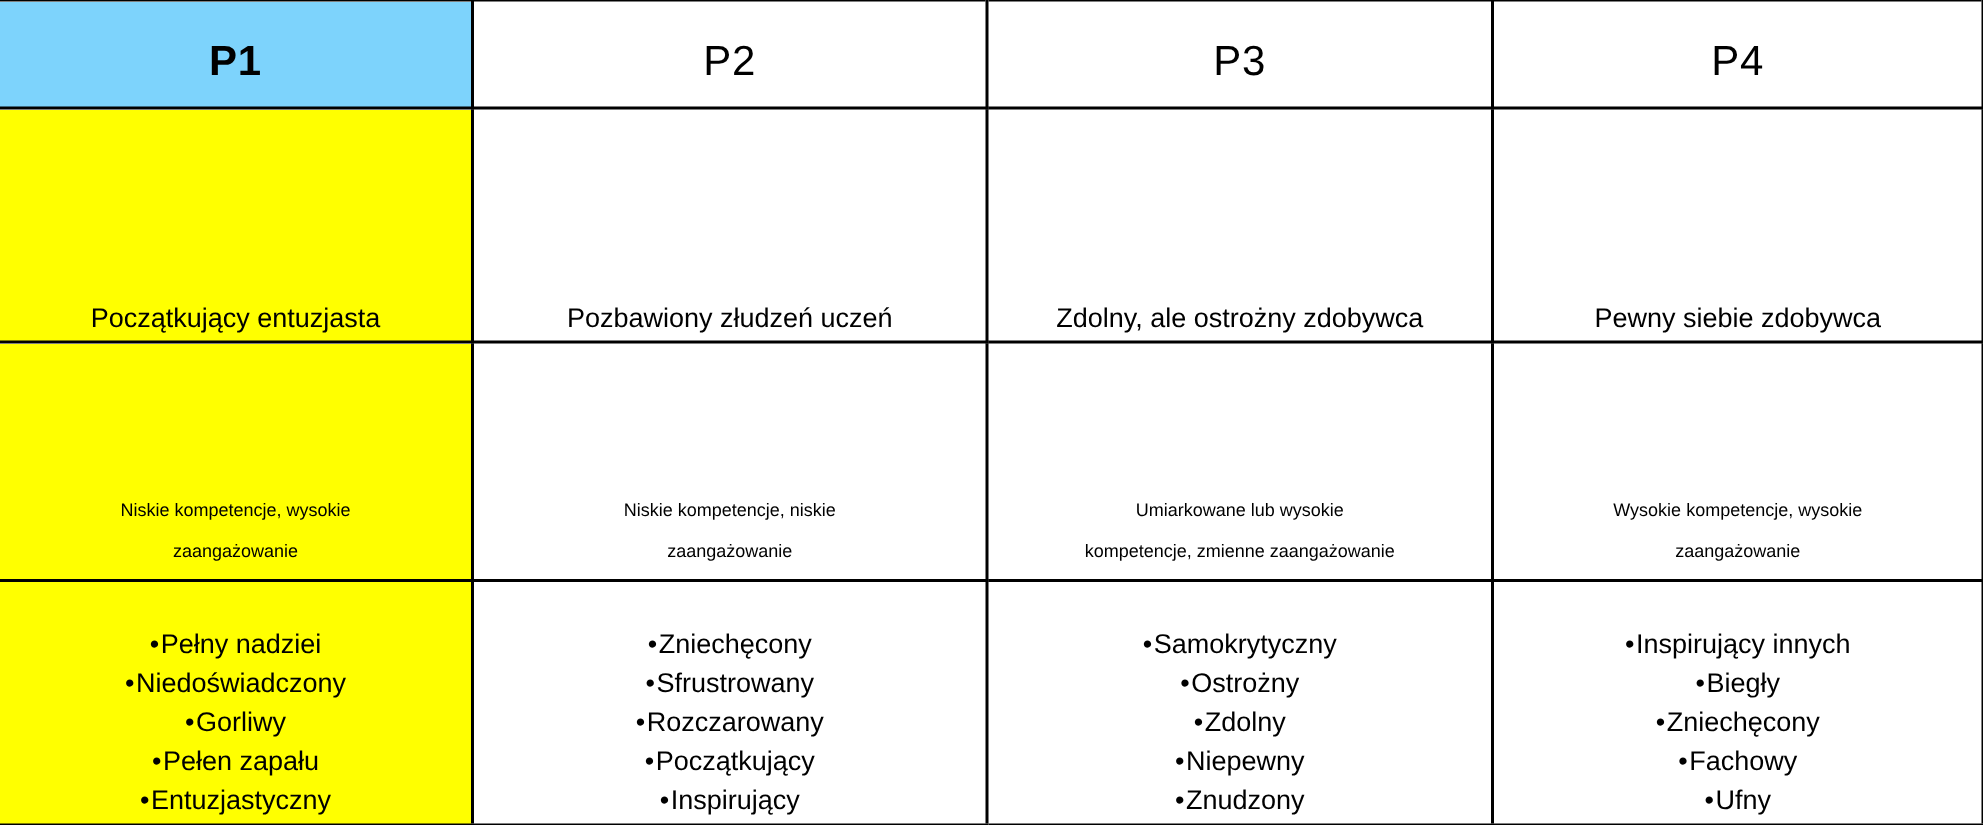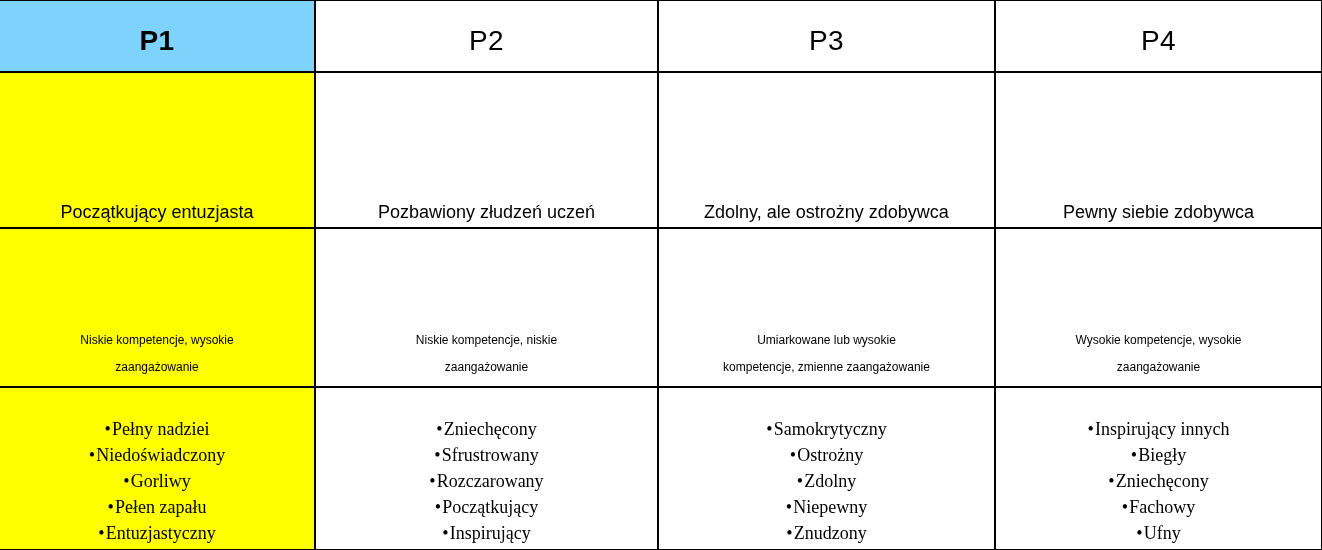--- a/index.html
+++ b/index.html
@@ -29,21 +29,21 @@
   tr.header-row th { border-top: 1px solid #000000; }
   th.hl-top { border-top: none; }
   .col-first { border-left: none; }
   tr.traits-row td { border-bottom: 4px solid #000000; }
 
   .hl { background: #FFFF00; }
 
   tr.header-row { height: 71px; }
   tr.desc-row   { height: 156px; }
   tr.comp-row   { height: 159px; }
-  tr.traits-row { height: 164px; font-family: Liberation Serif, serif; }
+  tr.traits-row { height: 164px; }
 
   tr.header-row th {
     font-size: 28px;
     vertical-align: middle;
     padding-top: 10px;
     letter-spacing: 0.5px;
   }
   tr.desc-row td {
     font-size: 18px;
     vertical-align: bottom;

